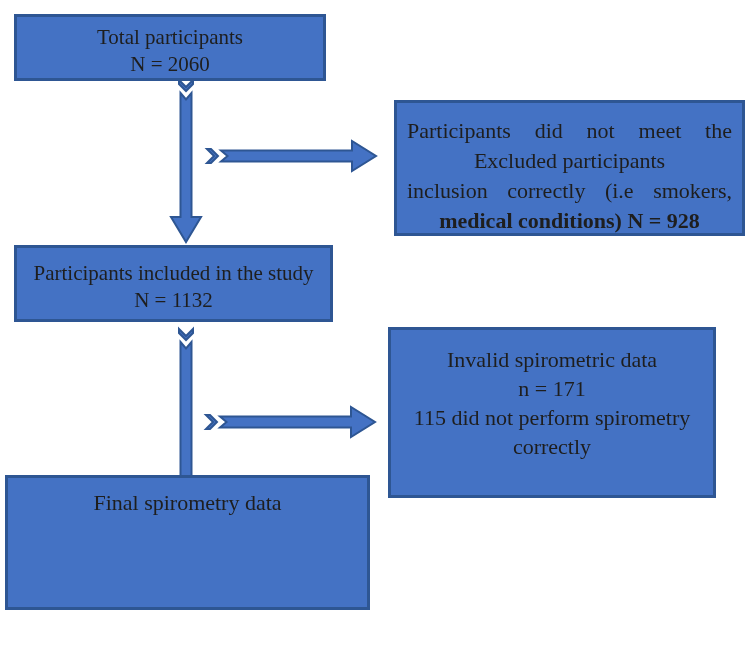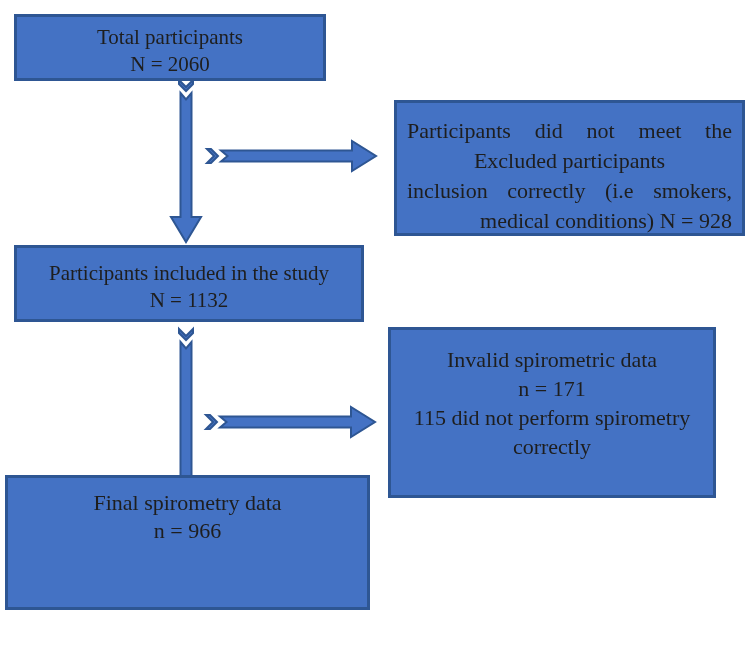--- a/index.html
+++ b/index.html
@@ -29,28 +29,28 @@
     position: absolute;
     box-sizing: border-box;
     background: var(--box-fill-color, #4472c4);
     border: 3px solid var(--box-border-color, #2e5693);
   }
   .fbox .line { width: 100%; text-align: center; }
   .box-total    { left: 14px;  top: 14px;   width: 312px; height: 67px;
                   font-size: 21px; line-height: 27px; padding-top: 7px; }
   .box-excluded { left: 394px; top: 100px; width: 351px; height: 136px;
                   font-size: 22px; line-height: 30px; padding: 13px 10px 0 10px; }
-  .box-included { left: 14px;  top: 245px; width: 350px; height: 77px;
+  .box-included { left: 14px;  top: 245px; width: 319px; height: 77px;
                   font-size: 21px; line-height: 27px; padding-top: 12px; }
   .box-invalid  { left: 388px; top: 327px; width: 328px; height: 171px;
                   font-size: 22px; line-height: 29px; padding-top: 15px; }
   .box-final    { left: 5px;   top: 475px; width: 365px; height: 135px;
                   font-size: 22px; line-height: 28px; padding-top: 11px; }
   .box-excluded .jline { text-align: justify; text-align-last: justify; }
-  .box-excluded .lline { text-align: right; }
+  .box-excluded .lline { text-align: center; font-weight: bold; }
 </style>
 </head>
 <body>
 
 <div class="canvas">
 
   <svg class="arrow-layer" viewBox="0 0 754 647" width="754" height="647">
 
     <g>
       <polygon class="arrow-shape" points="179,80 186,87 193,80 193,84 186,91 179,84"></polygon>
@@ -92,16 +92,15 @@
 
   <div class="fbox box-invalid">
     <div class="line">Invalid spirometric data</div>
     <div class="line">n = 171</div>
     <div class="line">115 did not perform spirometry</div>
     <div class="line">correctly</div>
   </div>
 
   <div class="fbox box-final">
     <div class="line">Final spirometry data</div>
-    <div class="line">n = 966</div>
   </div>
 
 </div>
 
 </body></html>

